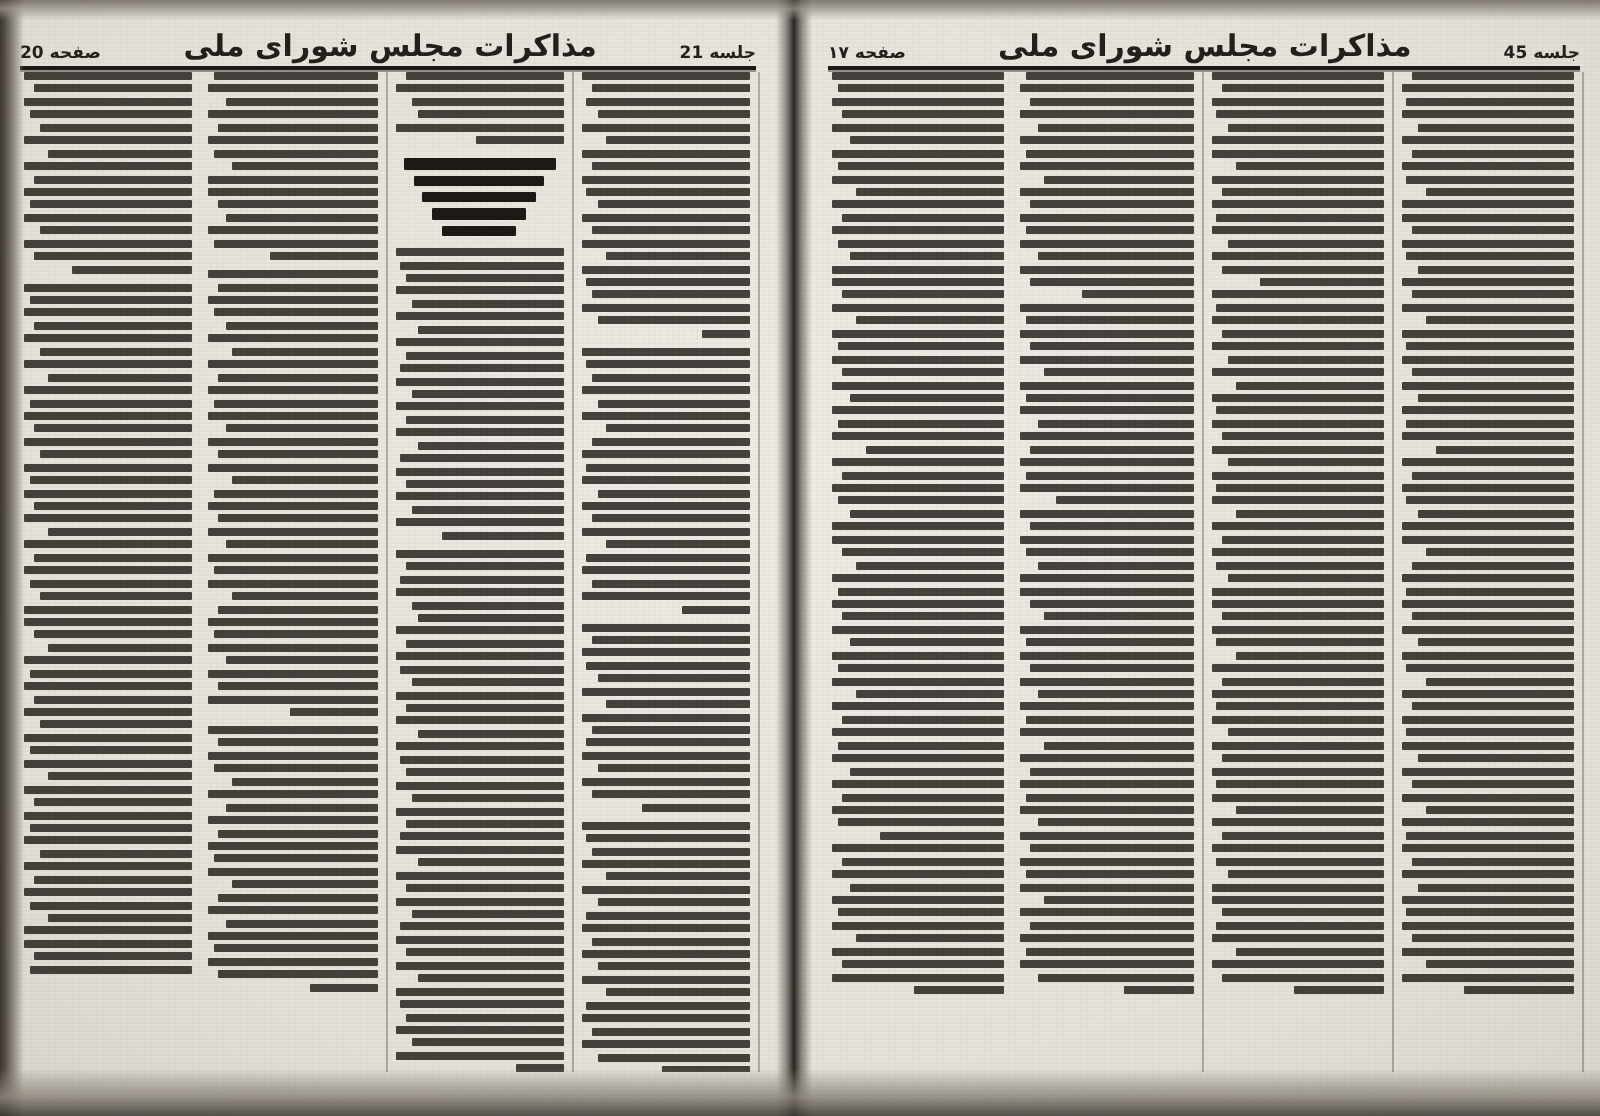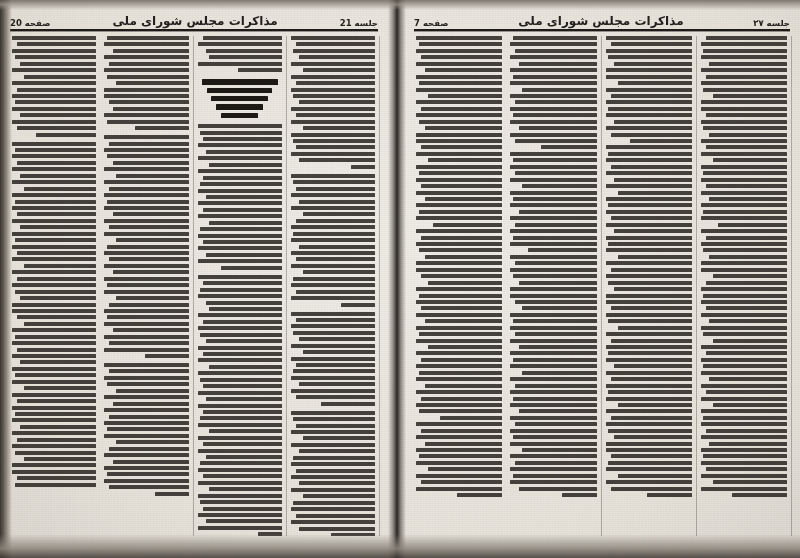--- a/index.html
+++ b/index.html
@@ -62,21 +62,21 @@
 
   .masthead{
     position:absolute;left:10px;right:10px;top:14px;height:16px;
   }
   .masthead .mh-row{
     display:flex;align-items:flex-end;justify-content:space-between;
     font-size:8.5px;font-weight:bold;color:#221f1c;
     letter-spacing:.2px;
     font-family:"DejaVu Sans","Liberation Sans",sans-serif;
   }
-  .masthead .mh-title{font-size:12px;}
+  .masthead .mh-title{font-size:15px;}
   .masthead .rule{
     margin-top:1px;height:2px;background:#1d1a17;
     box-shadow:0 1px 0 rgba(0,0,0,.35);
   }
 
   .cols{
     position:absolute;top:36px;bottom:22px;left:8px;right:8px;
     display:flex;flex-direction:row-reverse;gap:0;
   }
   .col{
@@ -138,23 +138,23 @@
 </head>
 <body>
 
 <div id="scan">
   <div class="paper"></div>
   <div class="grain"></div>
 
   <div class="page" id="page-right">
     <div class="masthead">
       <div class="mh-row">
-        <span>جلسه ۳۷</span>
+        <span>جلسه 45</span>
         <span class="mh-title">مذاکرات مجلس شورای ملی</span>
-        <span>صفحه 7</span>
+        <span>صفحه ۱۷</span>
       </div>
       <div class="rule"></div>
     </div>
 
     <div class="cols">
 
       <div class="col">
         <div class="para">
           <div class="line w100"></div>
             <div class="line w97"></div>

